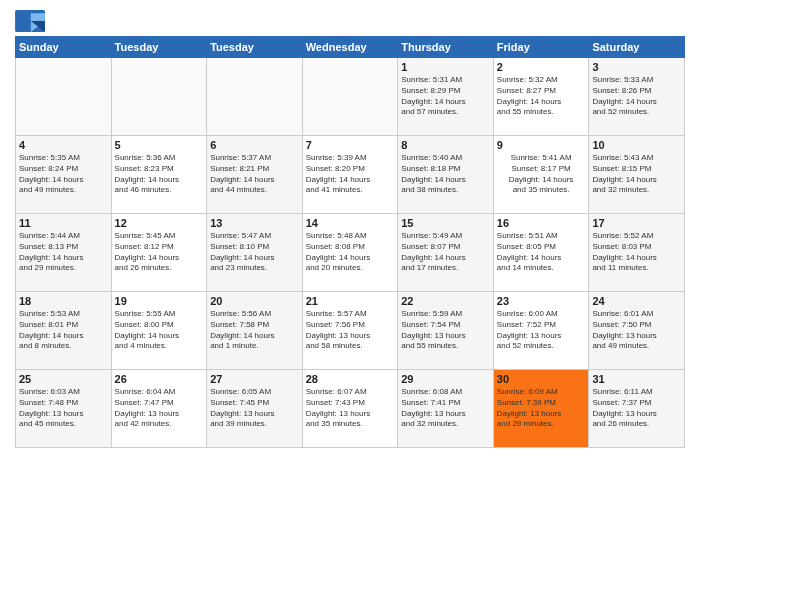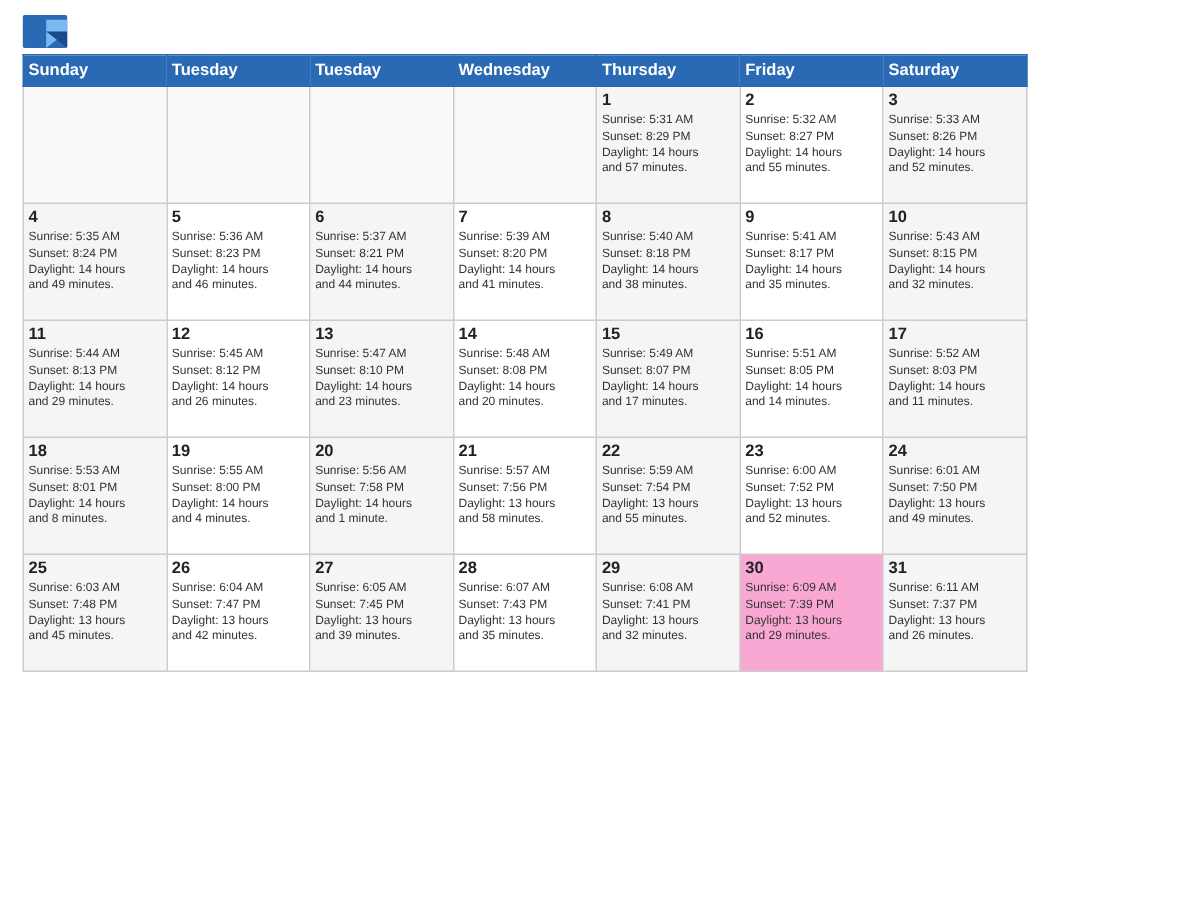--- a/index.html
+++ b/index.html
@@ -192,21 +192,21 @@
           </td>
           <td style="background: rgb(245, 245, 245);">
             <span class="date-num">8</span>
             <div class="cell-text" style="white-space: pre-line;">Sunrise: 5:40 AM
 Sunset: 8:18 PM
 Daylight: 14 hours
 and 38 minutes.</div>
           </td>
           <td style="background: rgb(255, 255, 255);">
             <span class="date-num">9</span>
-            <div class="cell-text" style="white-space: pre-line;">Sunrise: 5:41 AM
+            <div class="cell-text" style="white-space: pre-line; text-align: center;">Sunrise: 5:41 AM
 Sunset: 8:17 PM
 Daylight: 14 hours
 and 35 minutes.</div>
           </td>
           <td style="background: rgb(245, 245, 245);">
             <span class="date-num">10</span>
             <div class="cell-text" style="white-space: pre-line;">Sunrise: 5:43 AM
 Sunset: 8:15 PM
 Daylight: 14 hours
 and 32 minutes.</div>
@@ -343,21 +343,21 @@
 Daylight: 13 hours
 and 35 minutes.</div>
           </td>
           <td style="background: rgb(245, 245, 245); margin-top: 12px;">
             <span class="date-num">29</span>
             <div class="cell-text" style="white-space: pre-line;">Sunrise: 6:08 AM
 Sunset: 7:41 PM
 Daylight: 13 hours
 and 32 minutes.</div>
           </td>
-          <td style="background: #f9a8d4;">
+          <td style="background: #f97316;">
             <span class="date-num">30</span>
             <div class="cell-text" style="white-space: pre-line;">Sunrise: 6:09 AM
 Sunset: 7:39 PM
 Daylight: 13 hours
 and 29 minutes.</div>
           </td>
           <td style="background: rgb(245, 245, 245);">
             <span class="date-num">31</span>
             <div class="cell-text" style="white-space: pre-line;">Sunrise: 6:11 AM
 Sunset: 7:37 PM

